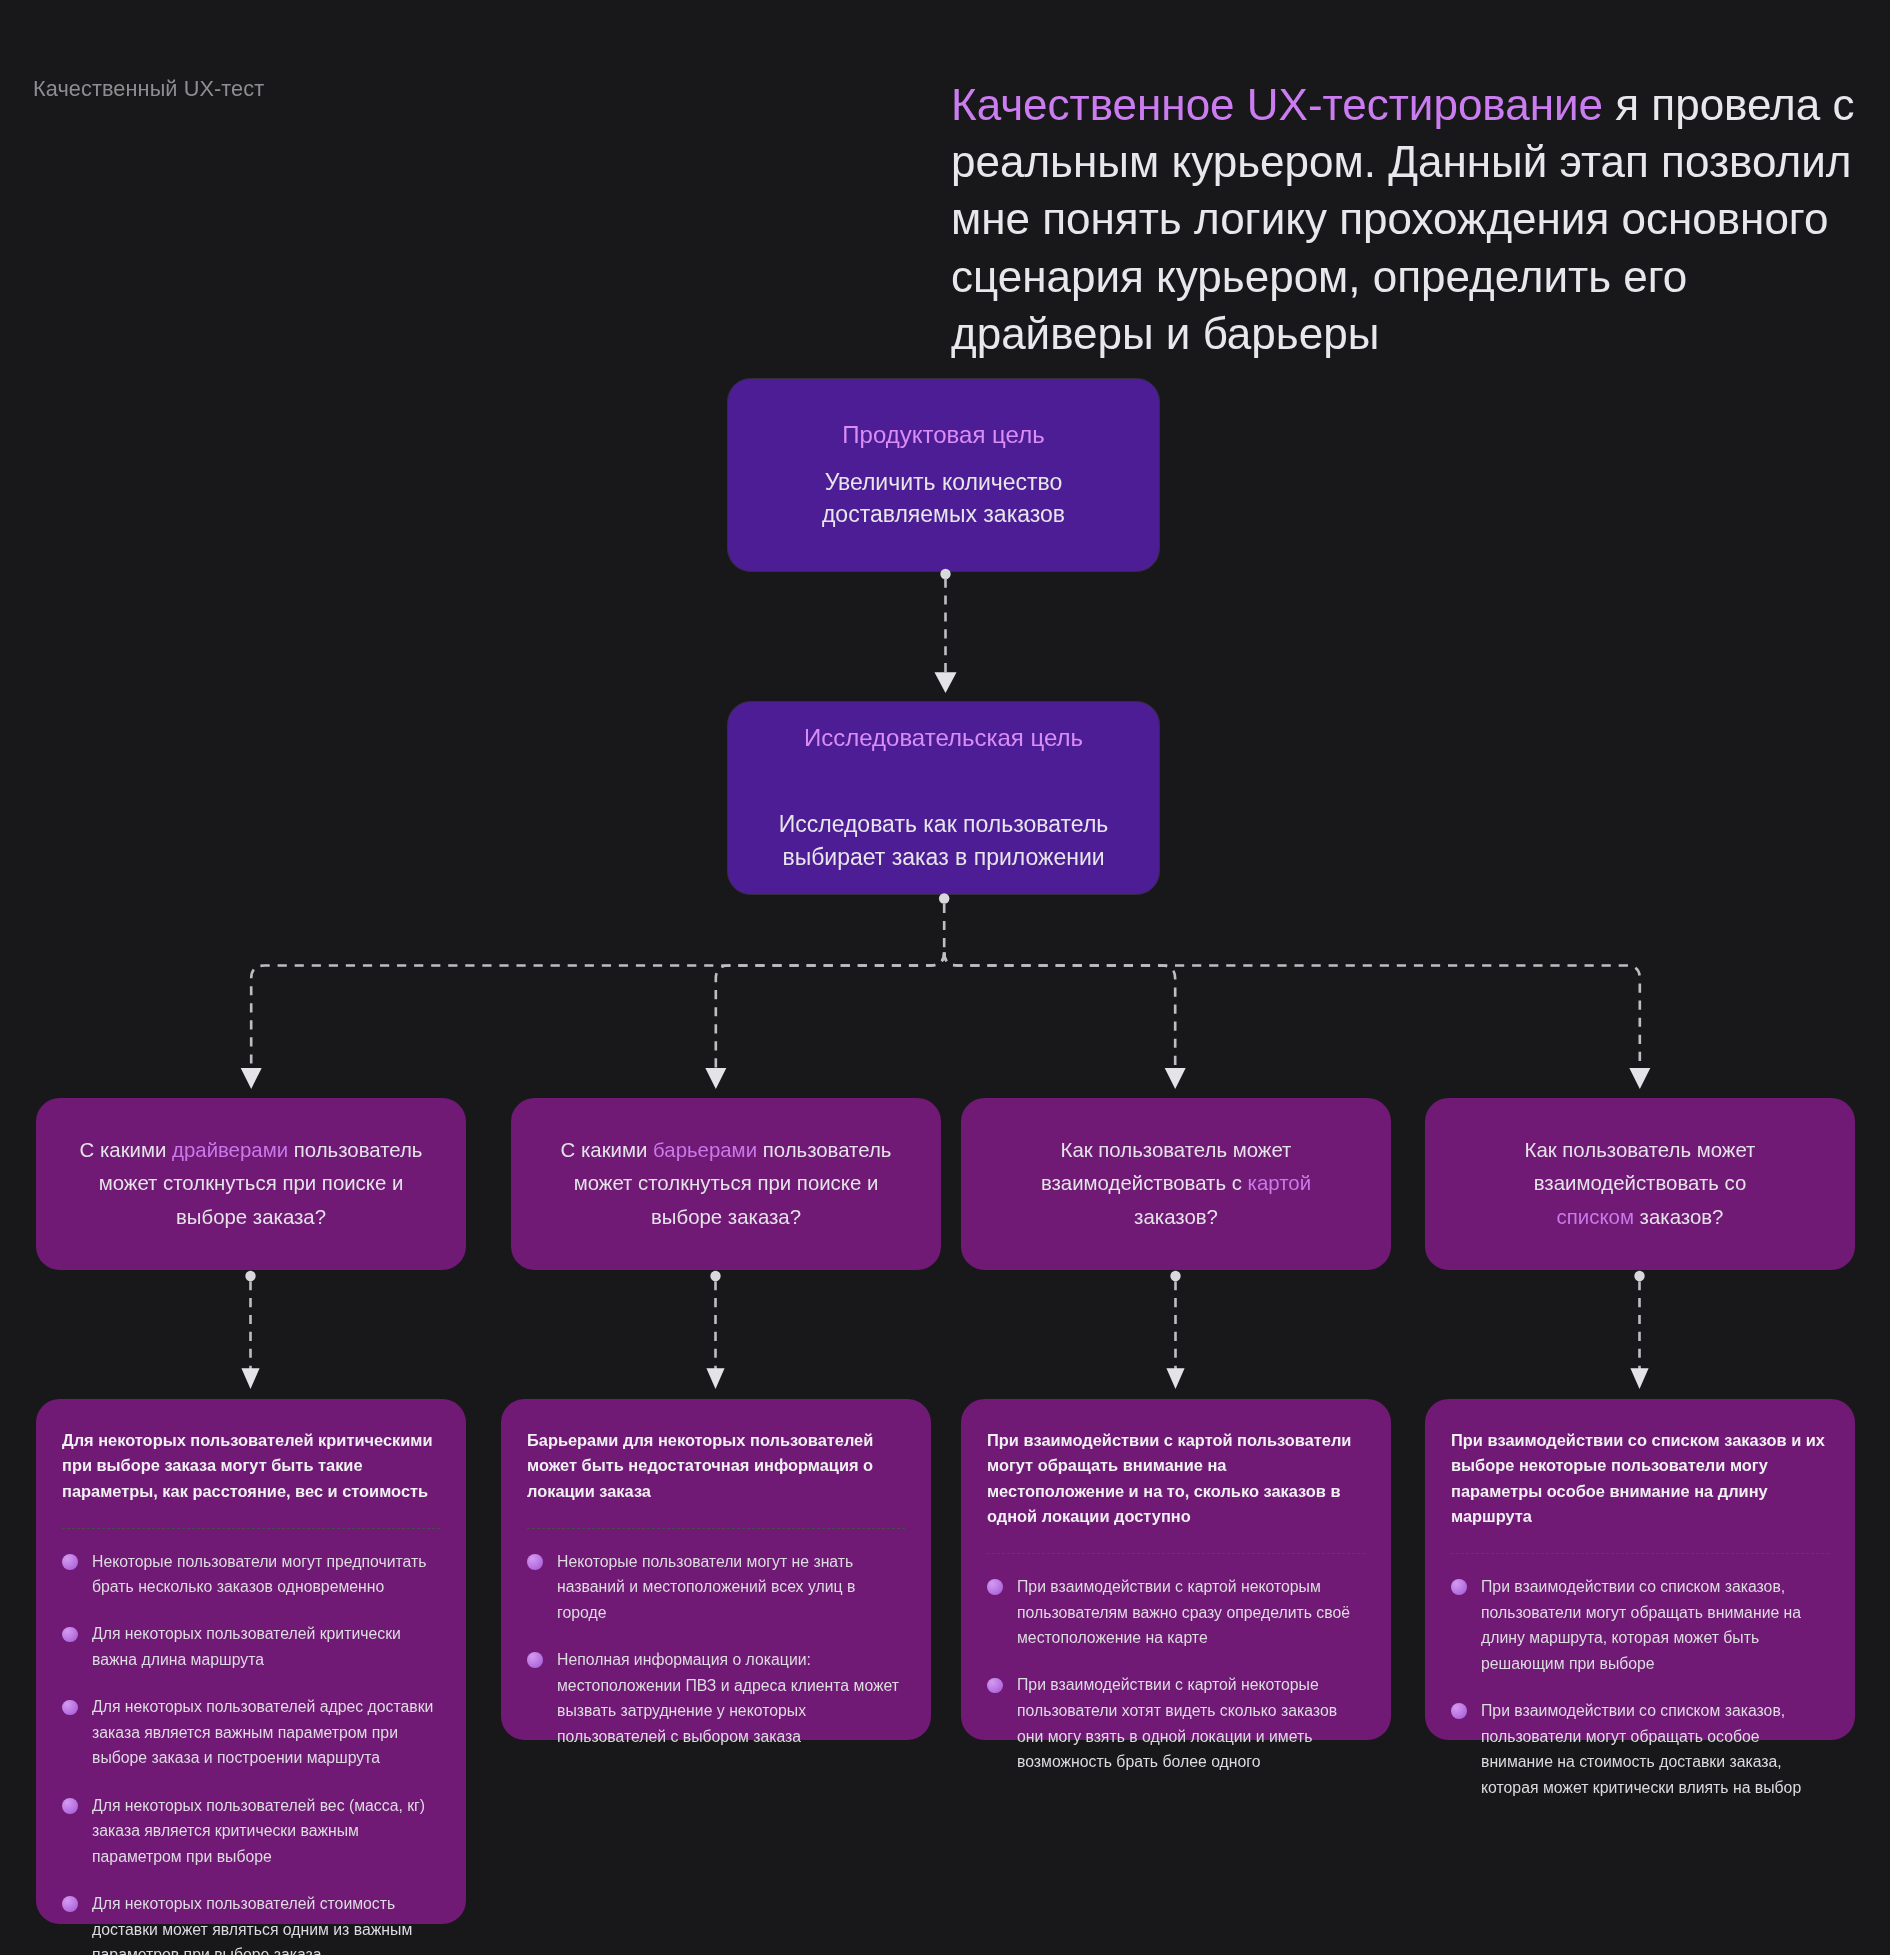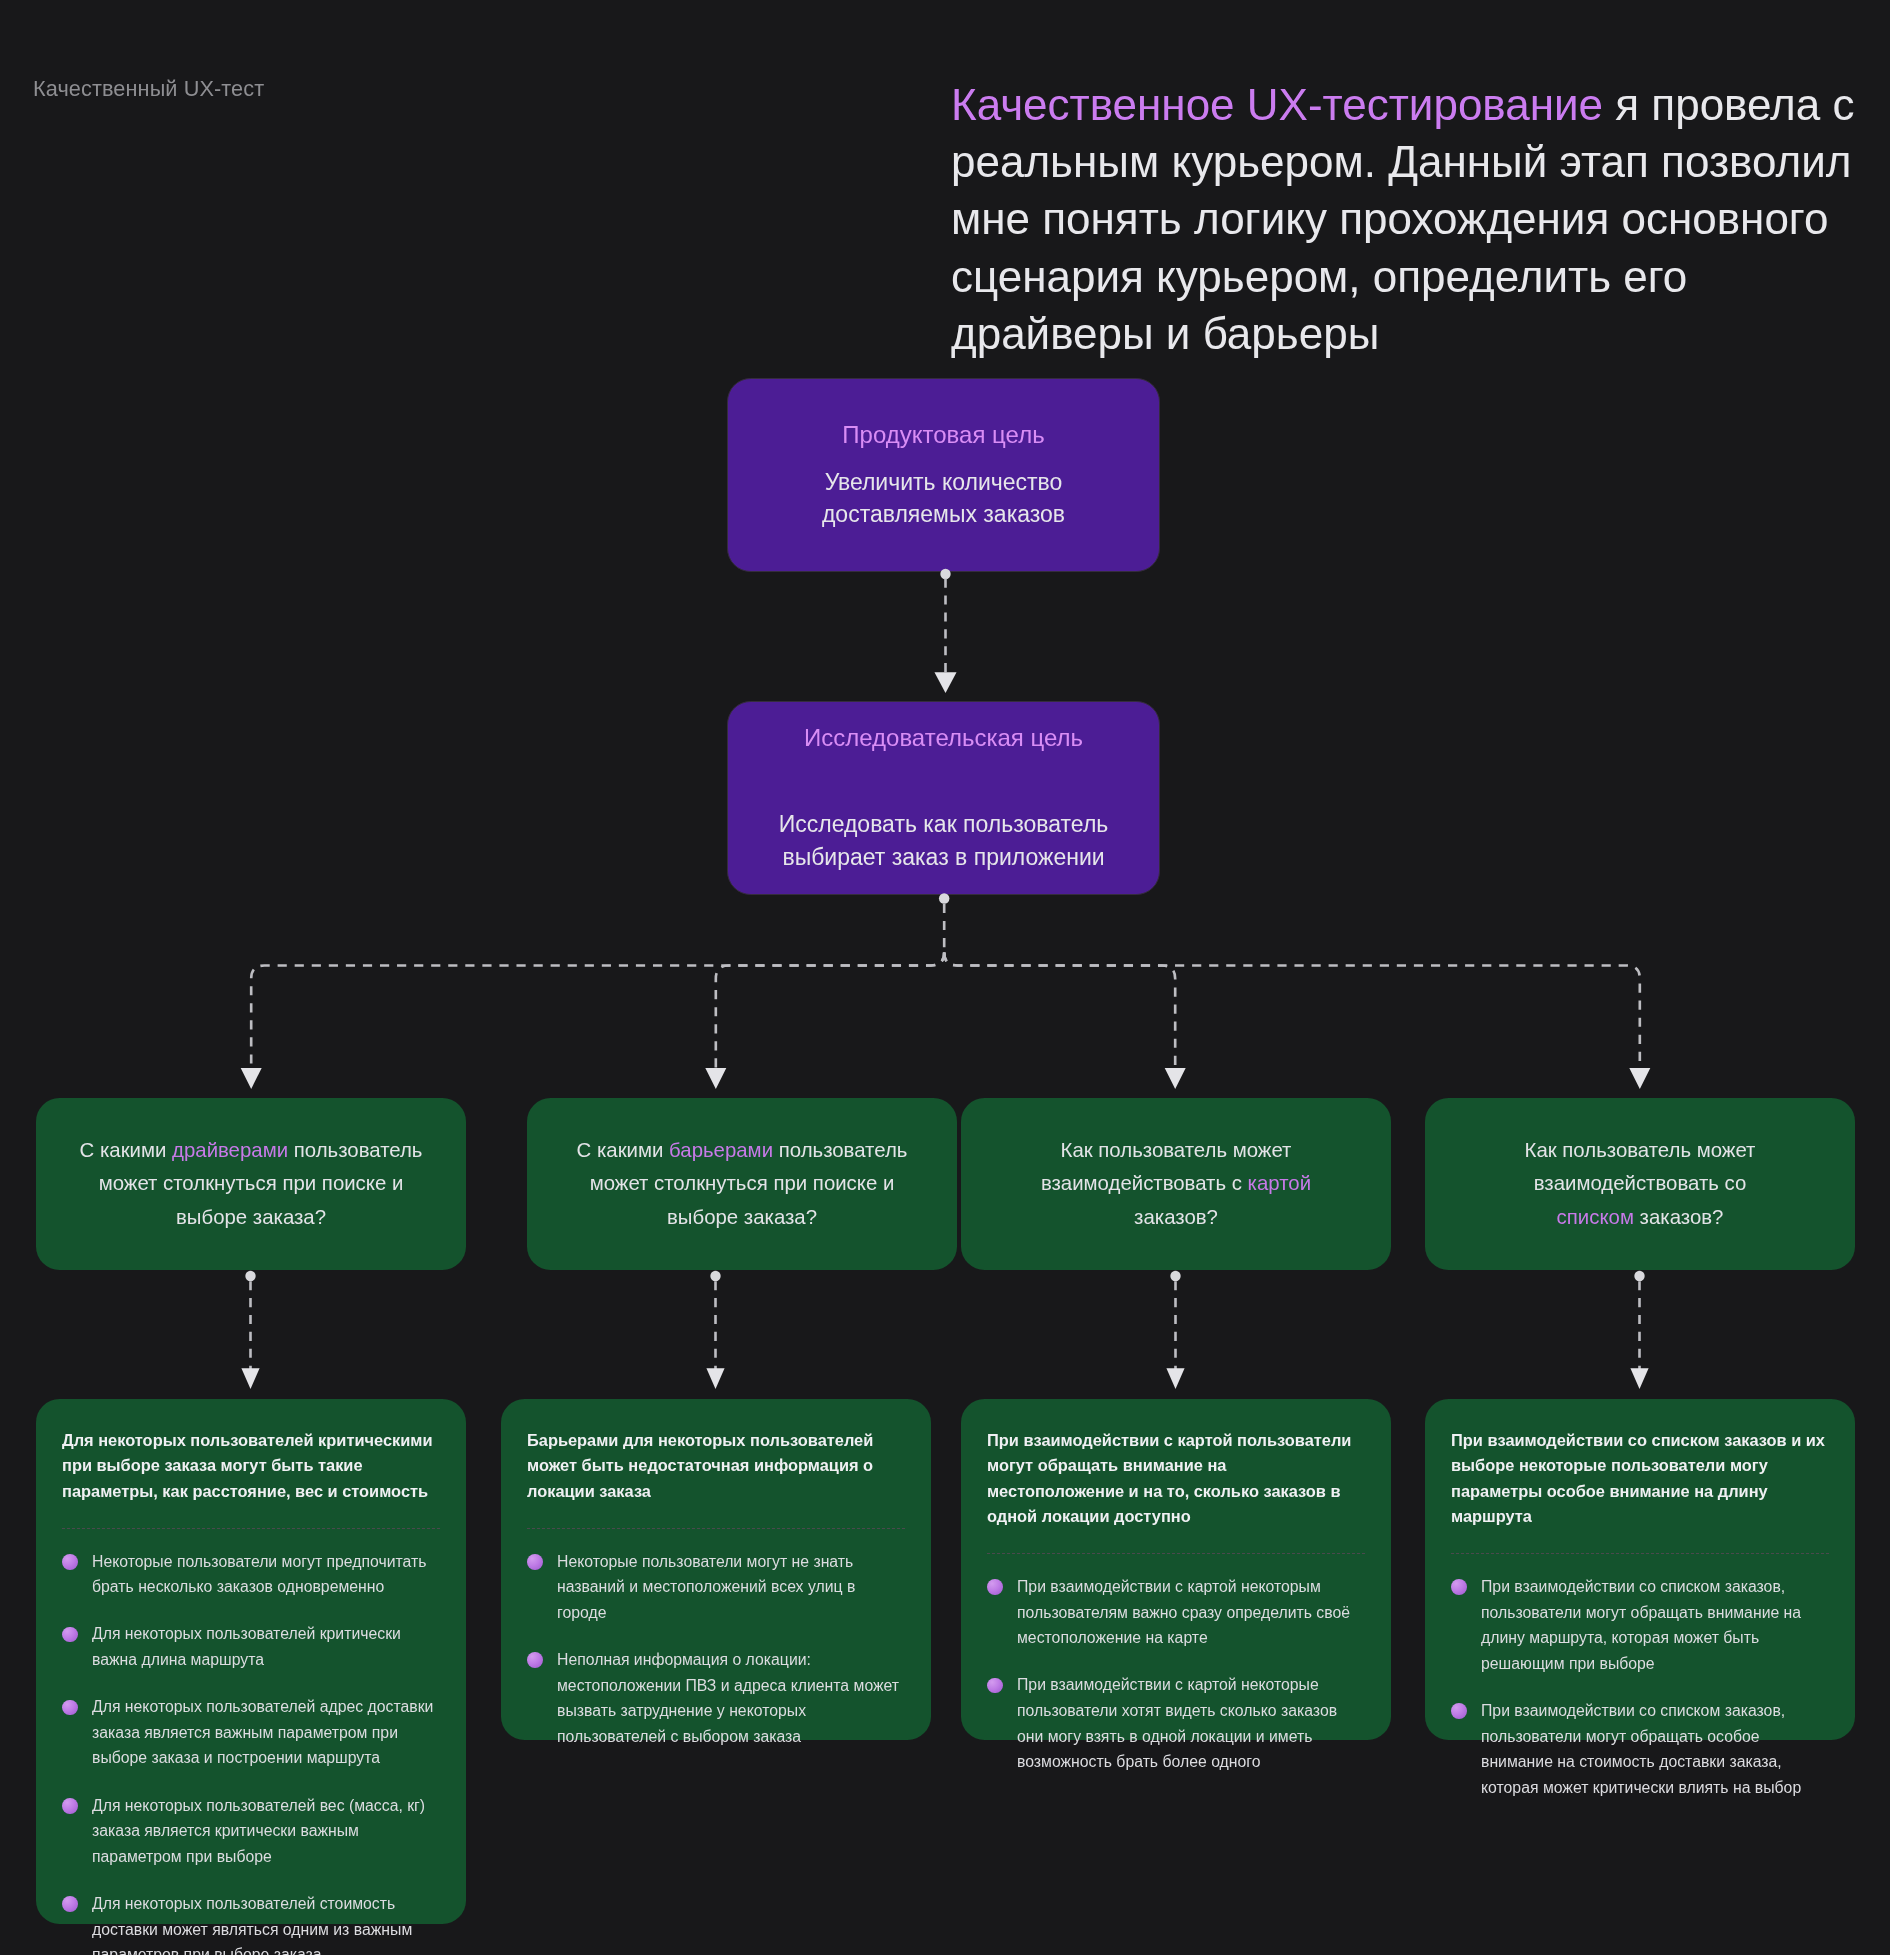--- a/index.html
+++ b/index.html
@@ -29,21 +29,21 @@
     line-height: 1.30;
     color: #e8e8ec;
     text-align: left;
   }
   .lede .hl { color: #cb7cf0; }
 
   
   .card {
     position: absolute;
     border-radius: 23.6px;
-    background: #14532d;
+    background: #701a75;
   }
   .card.goal {
     background: #4c1d95;
     border: 0.7px solid #352c3d;
   }
   .card-title {
     font-size: 24px;
     color: #d98df5;
     text-align: center;
     line-height: 1.35;
@@ -148,21 +148,21 @@
       <polygon points="2498,300 2482,268 2514,268" fill="#e4e4e8"></polygon>
     </svg>
   </div>
 
   <div class="card" style="left:36px; top:1098px; width:430px; height:172px; display:flex; align-items:center; justify-content:center;">
     <div class="q-text">
       <span>С какими </span><span class="hl">драйверами</span><span> пользователь может столкнуться при поиске и выборе заказа?</span>
     </div>
   </div>
 
-  <div class="card" style="left:527px; top:1098px; width:430px; height:172px; display:flex; align-items:center; justify-content:flex-end;">
+  <div class="card" style="left:511px; top:1098px; width:430px; height:172px; display:flex; align-items:center; justify-content:flex-end;">
     <div class="q-text">
       <span>С какими </span><span class="hl">барьерами</span><span> пользователь может столкнуться при поиске и выборе заказа?</span>
     </div>
   </div>
 
   <div class="card" style="left:961px; top:1098px; width:430px; height:172px; display:flex; align-items:center; justify-content:center;">
     <div class="q-text" style="padding:0 79px;">
       <span>Как пользователь может взаимодействовать с </span><span class="hl">картой</span><span> заказов?</span>
     </div>
   </div>

